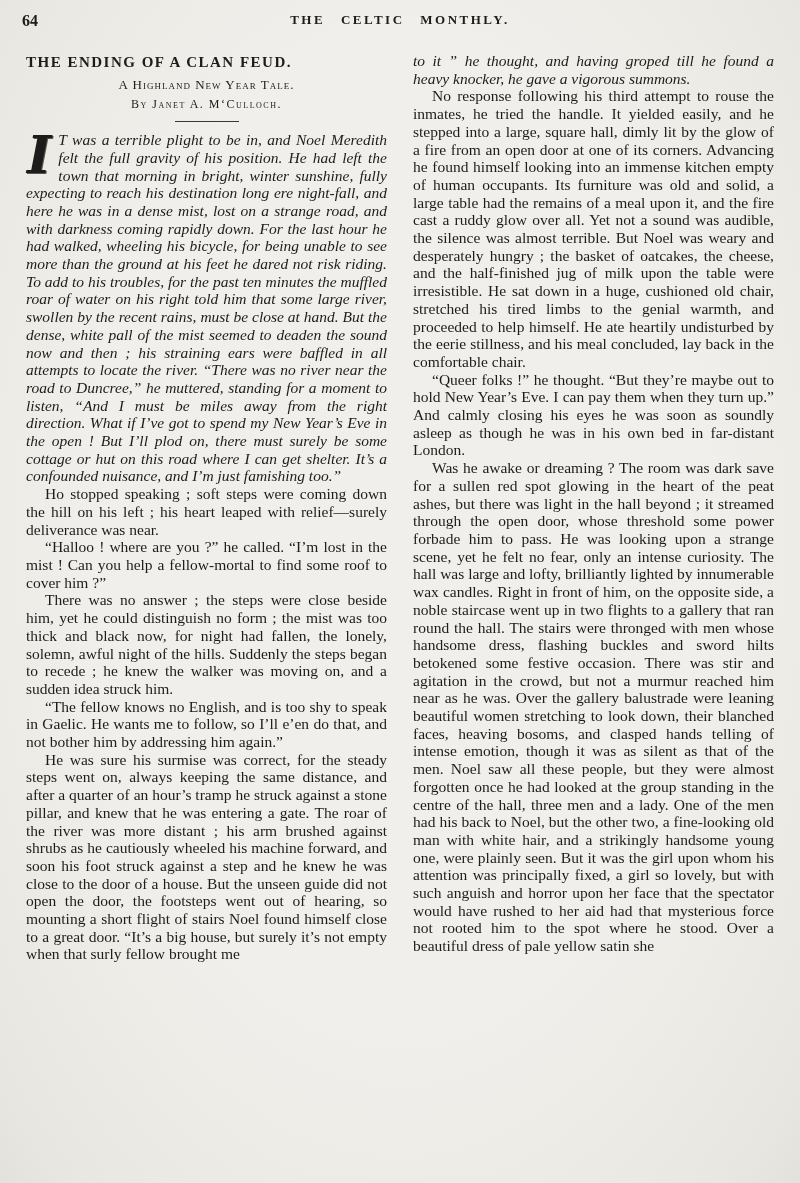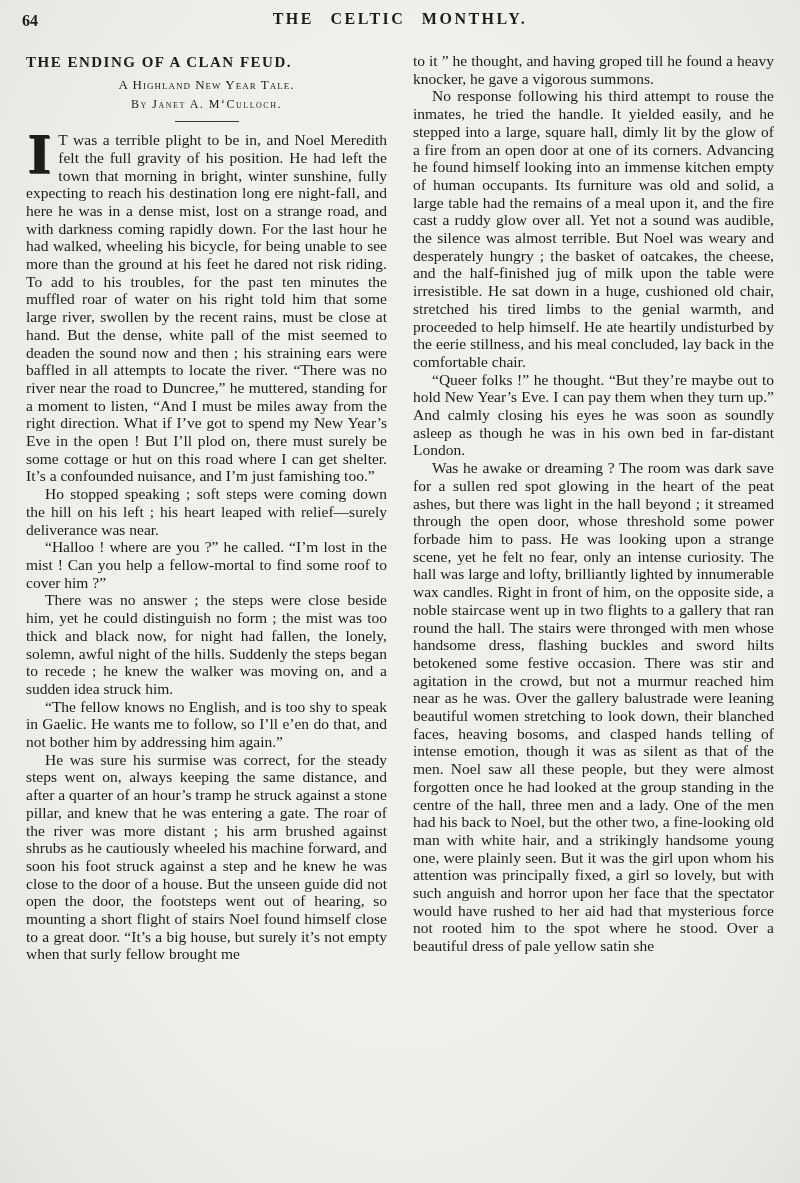--- a/index.html
+++ b/index.html
@@ -26,21 +26,21 @@
   .pagenum {
     position: absolute;
     left: -4px;
     top: 2px;
     font-size: 16px;
     font-weight: bold;
   }
   .masthead {
     display: inline-block;
     margin: 0;
-    font-size: 16px;
+    font-size: 13px;
     font-weight: bold;
     letter-spacing: 2.5px;
     word-spacing: 10px;
   }
   .columns {
     display: flex;
     gap: 26px;
     margin-top: 16px;
   }
   .col {
@@ -76,20 +76,21 @@
     border: none;
     border-top: 1px solid #3a3733;
     margin: 7px auto 9px auto;
   }
   p.body-para {
     margin: 0;
     text-indent: 19px;
   }
   p.no-indent {
     text-indent: 0;
+    font-style: italic;
   }
   .dropcap {
     float: left;
     font-family: "DejaVu Serif", serif;
     font-weight: bold;
     font-size: 52px;
     line-height: 44px;
     padding: 2px 7px 0 1px;
     text-shadow: 1px 1px 0 #5a564f;
   }

